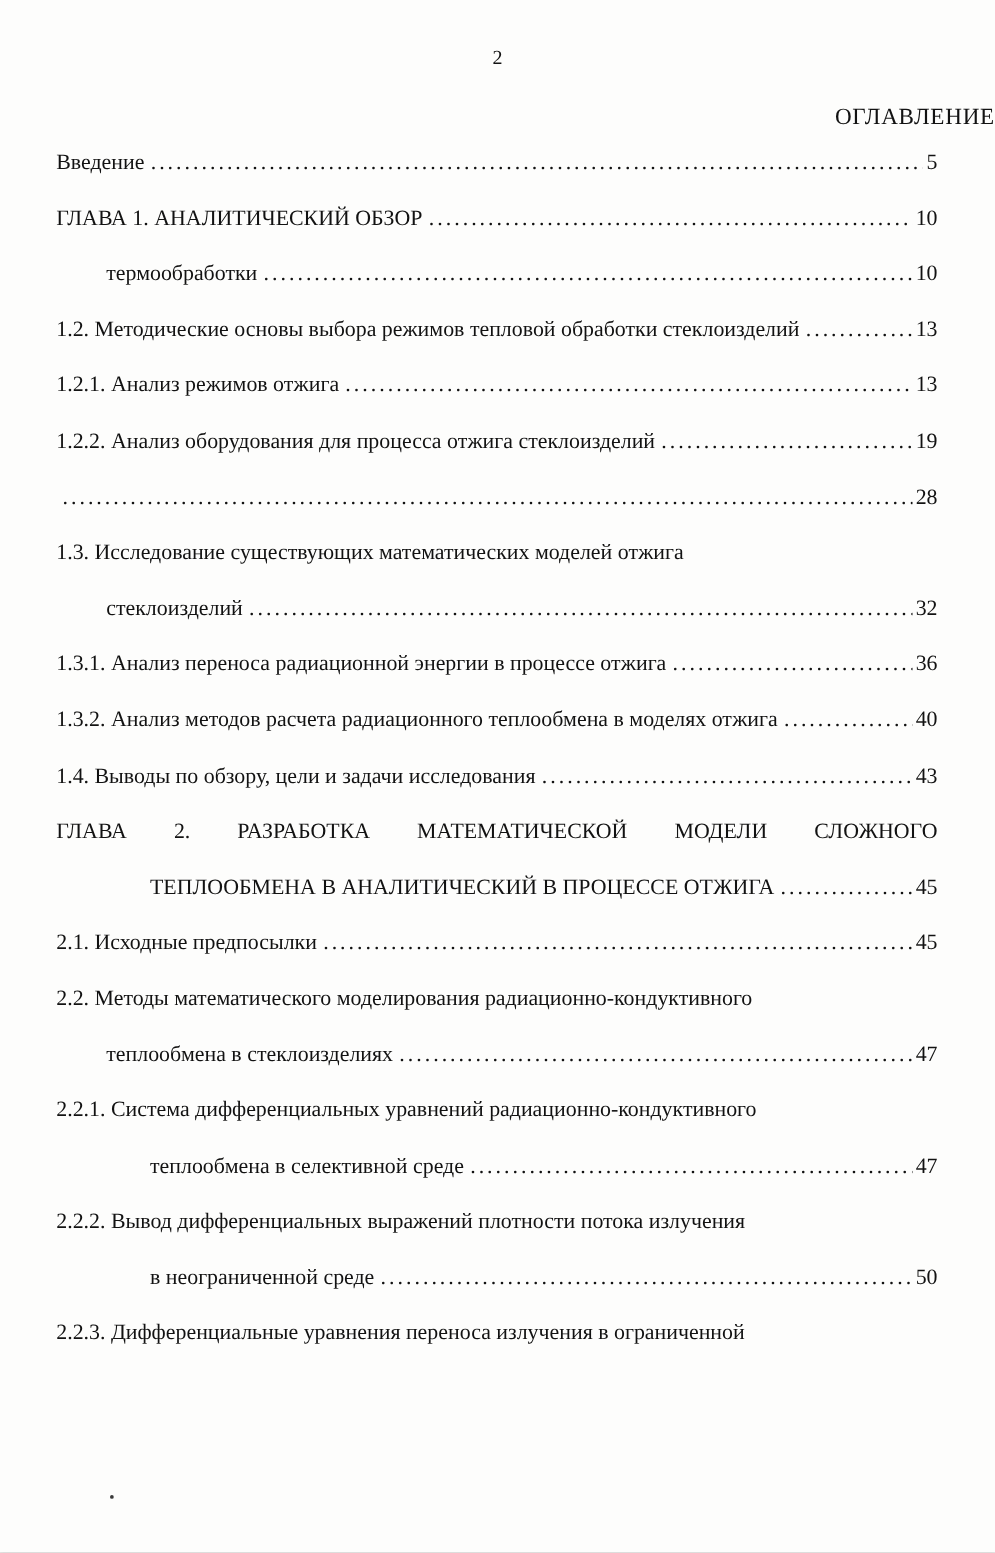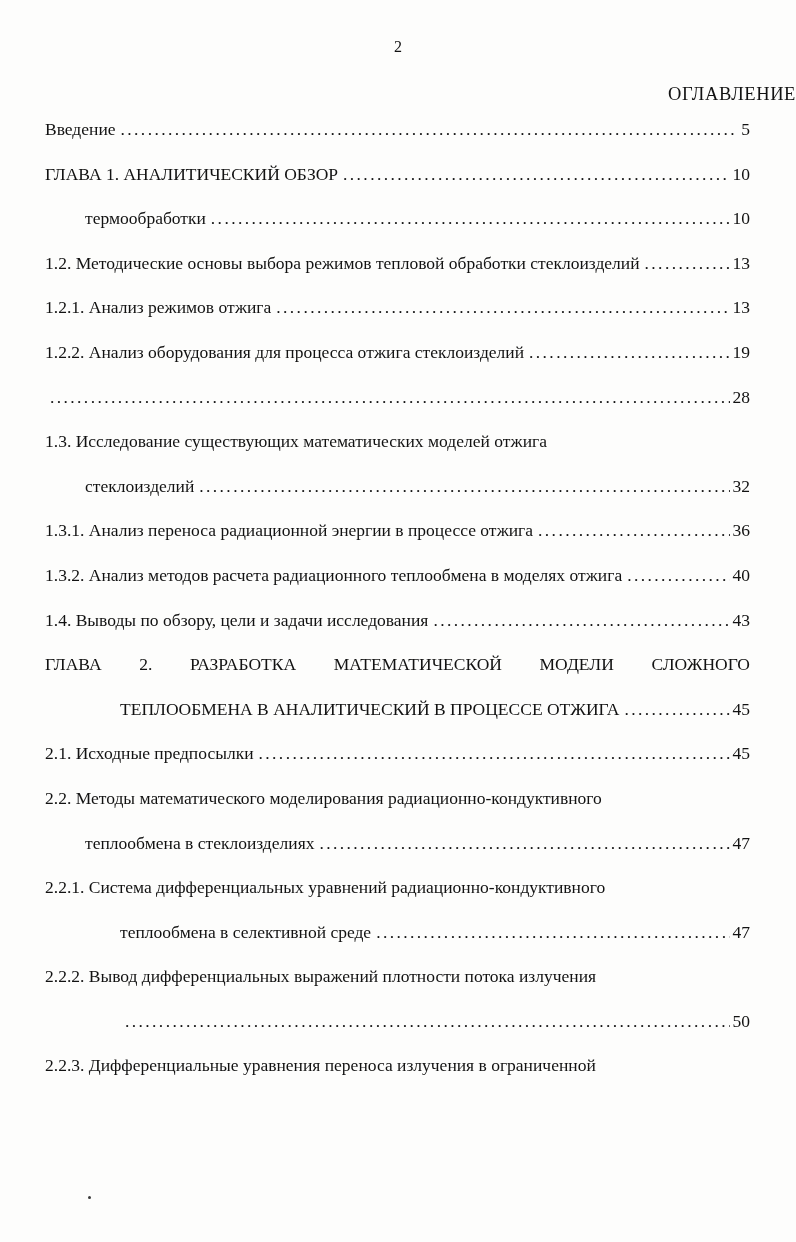--- a/index.html
+++ b/index.html
@@ -168,20 +168,21 @@
       </div>
       <div class="toc-line ind-2">
         <span class="entry-text">теплообмена в селективной среде</span>
         <span class="leader">............................................................................................................................................................................................................................</span>
         <span class="pageref">47</span>
       </div>
       <div class="toc-line">
         <span class="entry-text">2.2.2. Вывод дифференциальных выражений плотности потока излучения</span>
       </div>
       <div class="toc-line ind-2">
+        <span class="entry-text">в неограниченной среде</span>
         <span class="leader">............................................................................................................................................................................................................................</span>
         <span class="pageref">50</span>
       </div>
       <div class="toc-line">
         <span class="entry-text">2.2.3. Дифференциальные уравнения переноса излучения в ограниченной</span>
       </div>
     </div>
 
   <div class="scan-dot"></div>
 </div>

